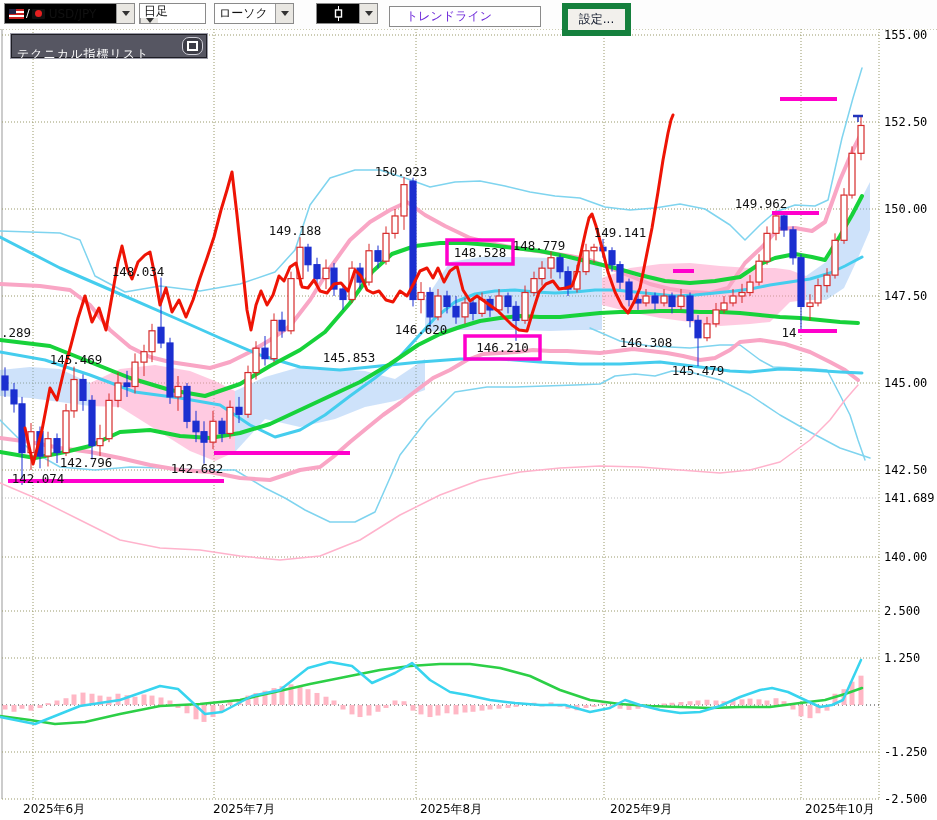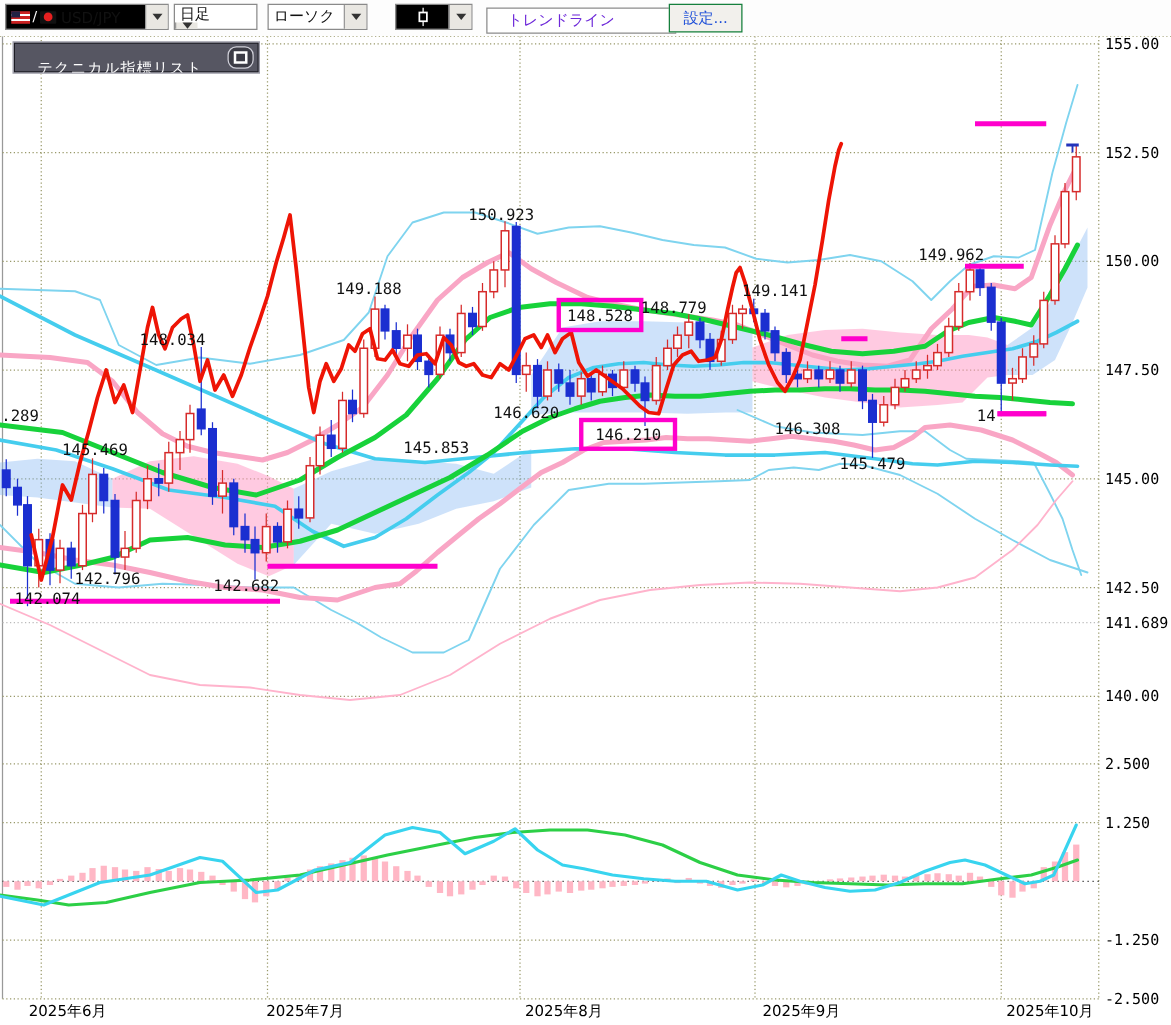--- a/index.html
+++ b/index.html
@@ -18,27 +18,27 @@
   .blackfield{background:#000;color:#fff;}
   .usflag{width:15px;height:10px;background:
     repeating-linear-gradient(#c22 0 2px,#fff 2px 4px);position:relative;margin-right:2px;flex:none;}
   .usflag:before{content:"";position:absolute;left:0;top:0;width:7px;height:5px;background:#224;}
   .slash{color:#fff;font-size:11px;margin-right:2px;}
   .jpflag{width:13px;height:10px;background:#111;border-radius:1px;display:flex;align-items:center;
     justify-content:center;margin-right:4px;flex:none;}
   .jpflag i{width:7px;height:7px;border-radius:50%;background:#e62020;}
   #trend-input{position:absolute;left:389px;top:6px;width:152px;height:21px;border:1px solid #8a8a8a;
     font-size:12px;padding:0 16px;box-sizing:border-box;font-family:"DejaVu Sans",sans-serif;color:#6d28d9;}
-  #settings-btn{position:absolute;left:535px;top:3px;width:57px;height:21px;background:#f2f0ec;
-    border:1px solid #15803d;font-size:12px;color:#1d4ed8;display:flex;align-items:center;
+  #settings-btn{position:absolute;left:562px;top:3px;width:57px;height:21px;background:#f2f0ec;
+    border:6px solid #15803d;font-size:12px;color:#0f172a;display:flex;align-items:center;
     justify-content:center;cursor:default;}
   
   #indicator-panel{position:absolute;left:11px;top:34px;width:194px;height:22px;background:#565662;
     border:1px solid #1d1d24;outline:1px solid #9a9aa6;z-index:25;display:flex;align-items:center;}
-  #indicator-panel .ptitle{color:#fff;font-size:12px;padding-left:18px;letter-spacing:1px;flex:1;
+  #indicator-panel .ptitle{color:#fff;font-size:12px;padding-left:5px;letter-spacing:1px;flex:1;
     white-space:nowrap;overflow:hidden;margin-top:16px;}
   #panel-restore{width:19px;height:16px;margin-right:3px;background:#3c3c46;border:1px solid #cfcfd8;
     border-radius:7px;display:flex;align-items:center;justify-content:center;flex:none;}
   #panel-restore i{display:block;width:7px;height:6px;border:2px solid #fff;background:#3c3c46;}
   
   #chart{position:absolute;left:0;top:0;z-index:10;}
   text{font-family:"DejaVu Sans Mono",monospace;}
   .cjk{font-family:"DejaVu Sans",sans-serif;}
 </style>
 </head>

